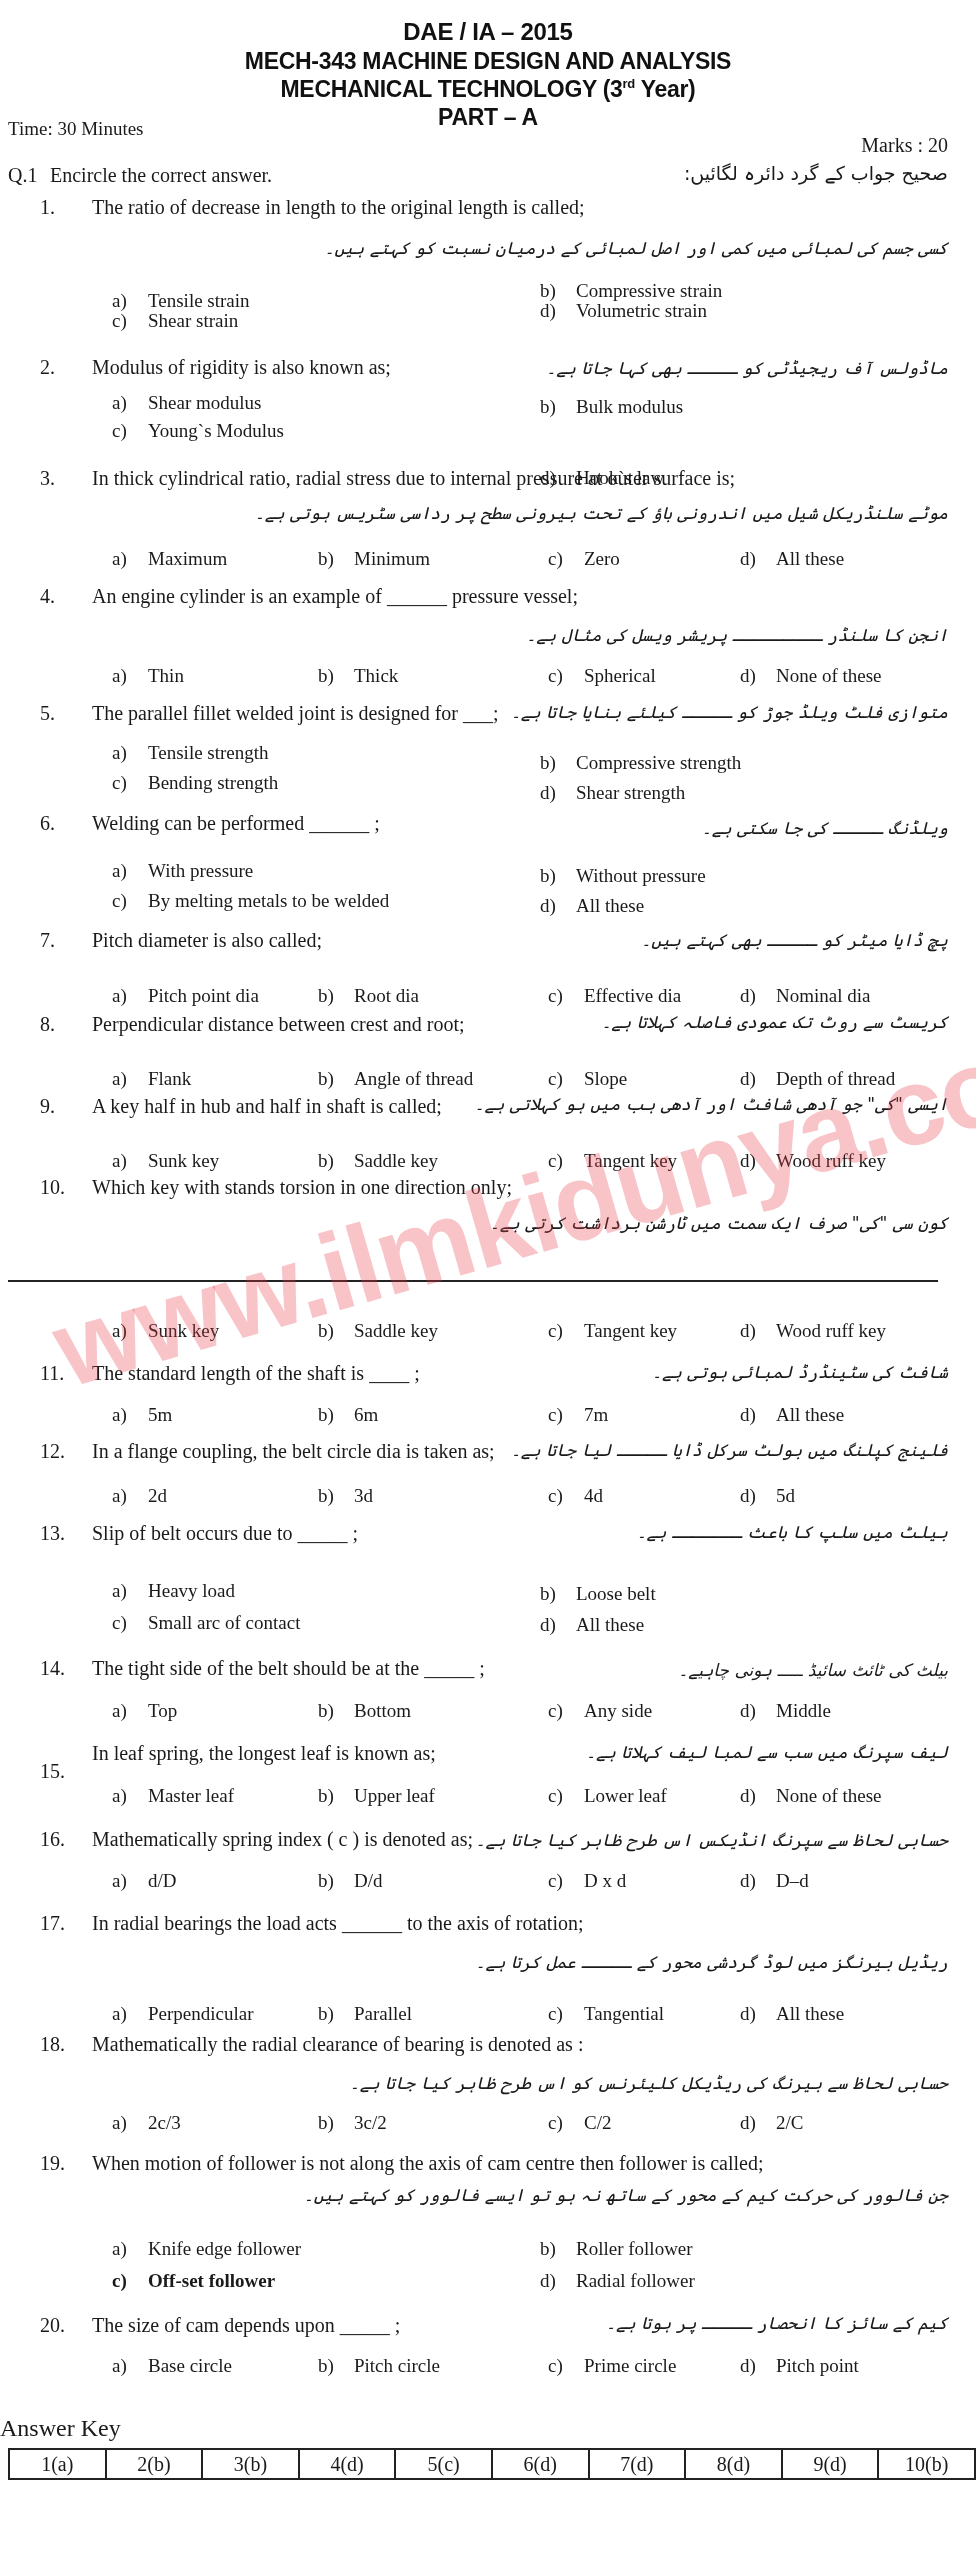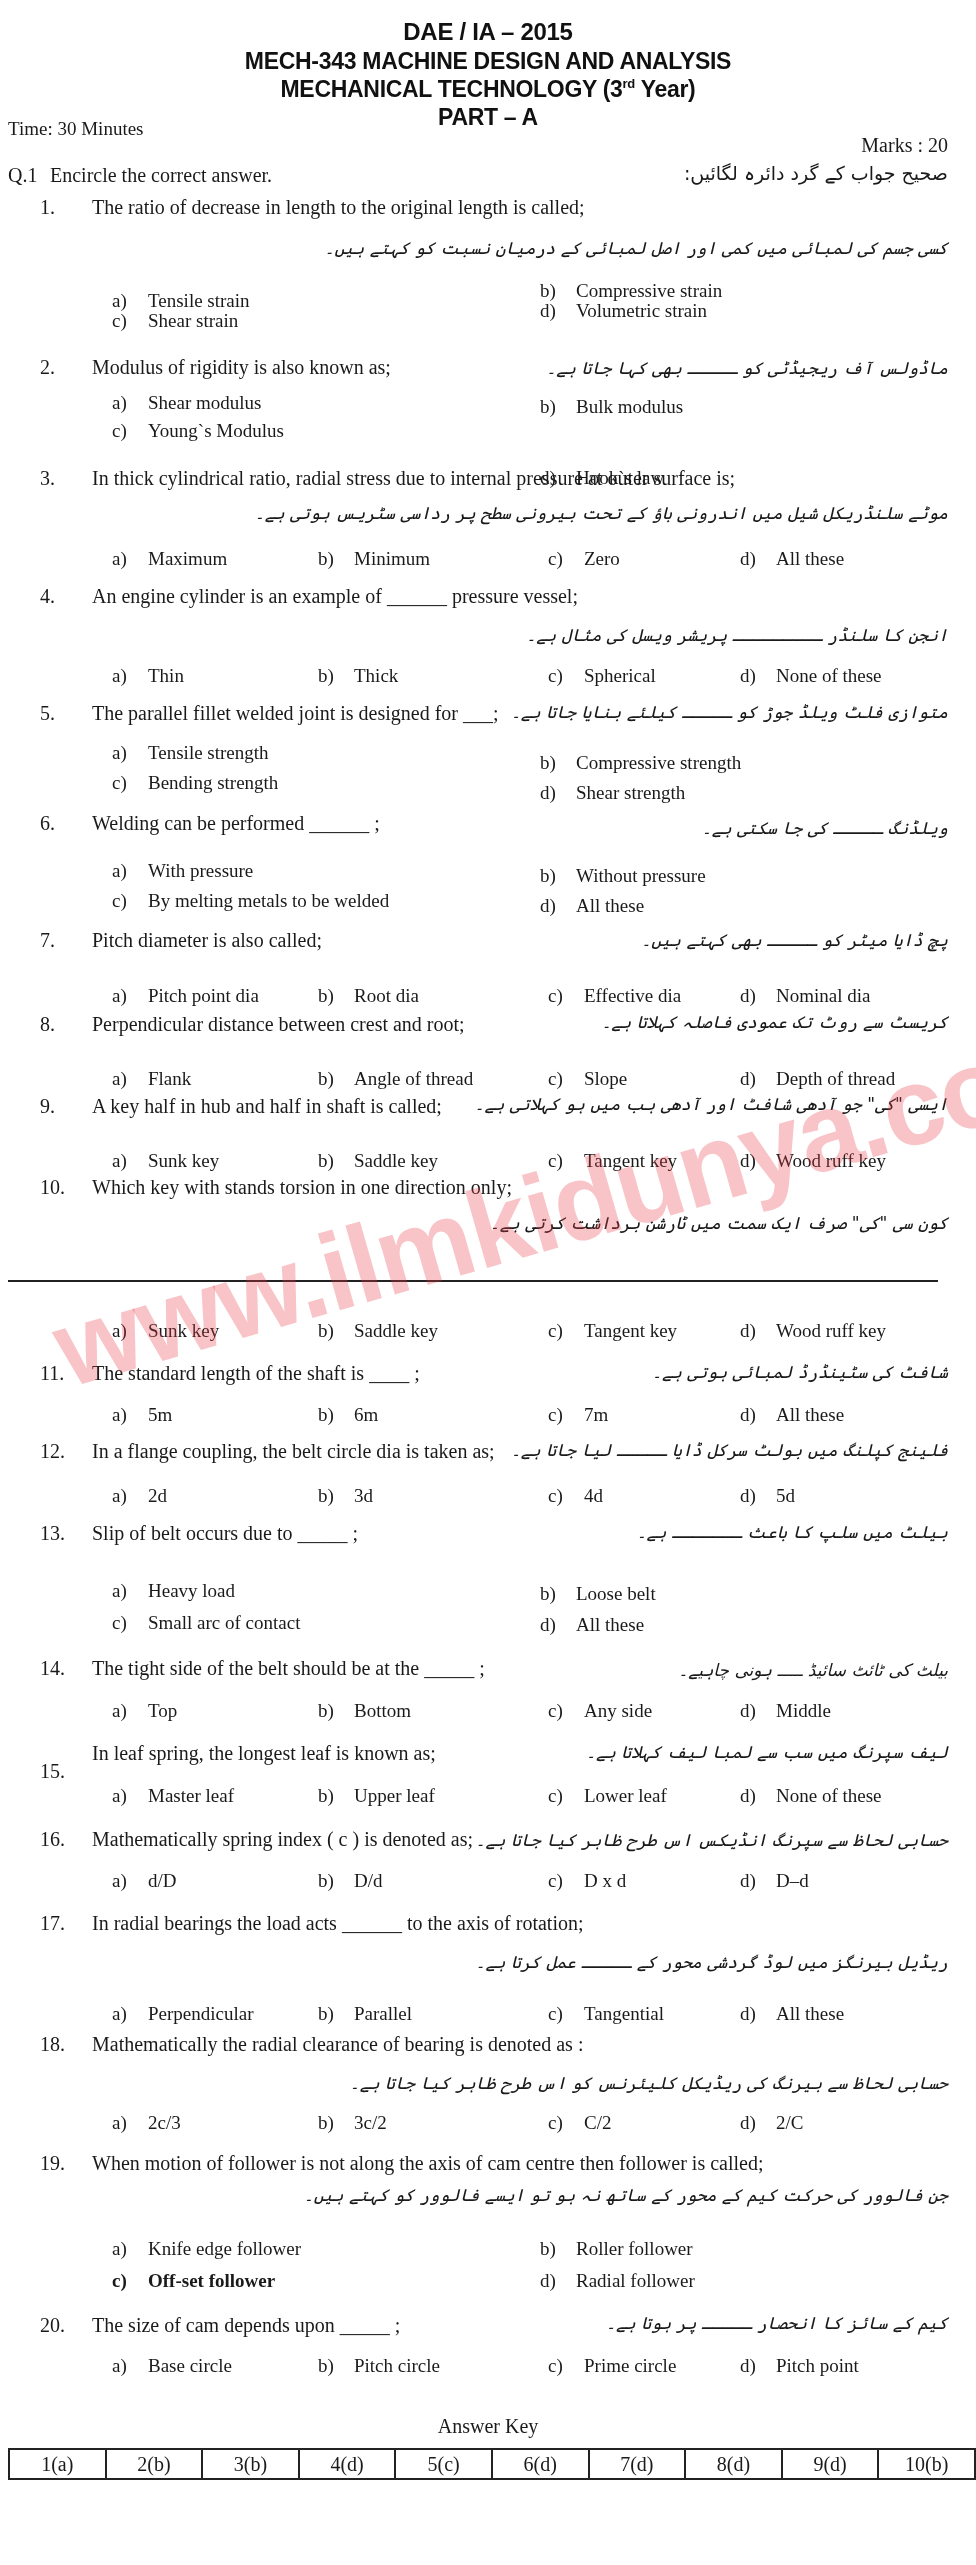--- a/index.html
+++ b/index.html
@@ -41,21 +41,21 @@
 
   .divider { position: absolute; left: 8px; width: 930px; top: 1280px; height: 2px; background: #222; }
 
   
   .wm { position: absolute; left: 40px; top: 1290px; font-family: "Liberation Sans", sans-serif;
         font-weight: bold; font-size: 110px; color: rgba(232, 60, 70, 0.30);
         transform: rotate(-16deg); transform-origin: left top; white-space: nowrap; pointer-events: none;
         letter-spacing: -2px; }
 
   
-  .ak-title { position: absolute; left: 0; width: 976px; top: 2415px; text-align: center; font-size: 20px; }
+  .ak-title { position: absolute; left: 0; width: 976px; top: 2415px; text-align: left; font-size: 24px; }
   .ak { position: absolute; left: 8px; top: 2448px; width: 968px; border-collapse: collapse; }
   .ak td { border: 2px solid #222; width: 96.8px; height: 30px; text-align: center; font-size: 20px; }
 </style>
 </head>
 <body>
 
 <div class="page">
 
   <div class="hdr l1">DAE / IA – 2015</div>
   <div class="hdr l2">MECH-343 MACHINE DESIGN AND ANALYSIS</div>

